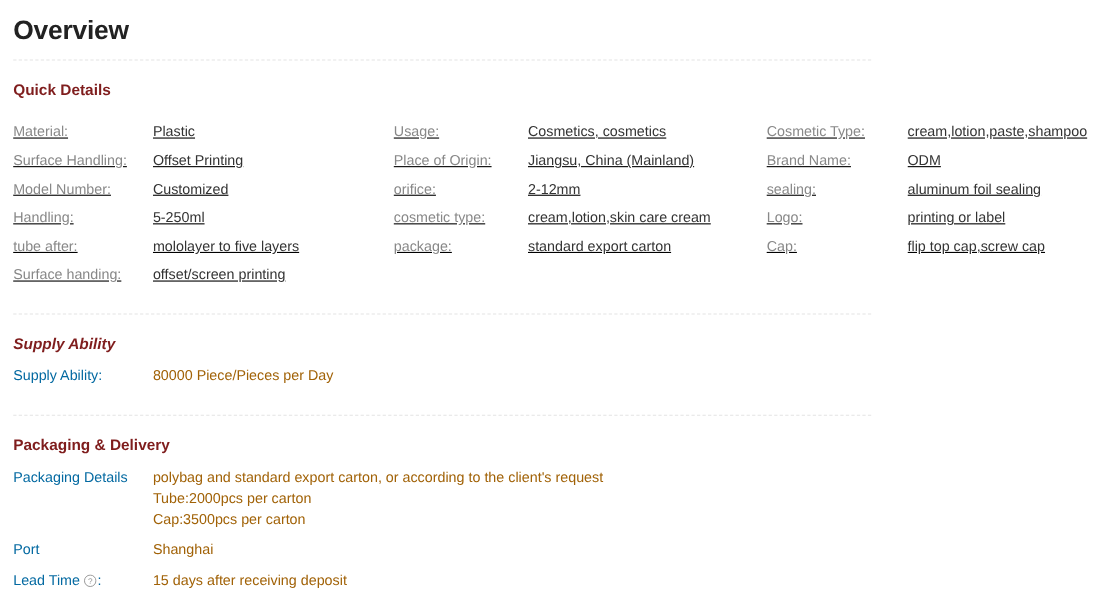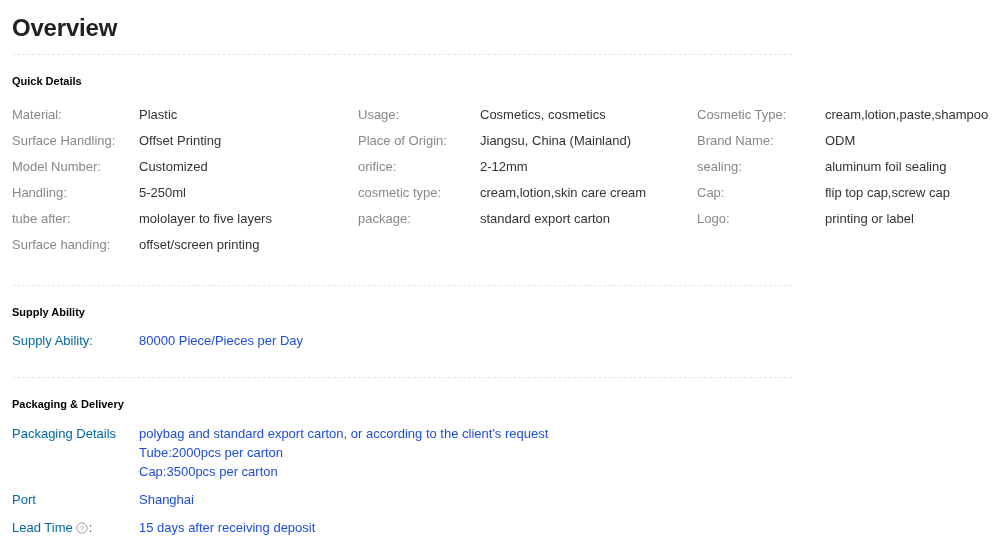--- a/index.html
+++ b/index.html
@@ -37,42 +37,43 @@
     border-top: 1px dashed #e4e4e4;
     margin: 0;
     height: 0;
   }
   .divider-top     { margin-top: 10px; }
   .divider-supply  { margin-top: 28px; }
   .divider-pack    { margin-top: 27px; }
 
   
   .section-heading {
-    font-size: 11px;
+    font-size: 14px;
     font-weight: bold;
-    color: #000000;
+    color: #7f1d1d;
     line-height: 20px;
   }
   .heading-quick   { padding-top: 16px; }
-  .heading-supply  { padding-top: 16px; }
+  .heading-supply  { padding-top: 16px; font-style: italic; }
   .heading-pack    { padding-top: 16px; }
 
   
   .quick-grid {
     display: grid;
     grid-template-columns: 346px 339px 303px;
     padding-top: 10px;
   }
   .quick-col { display: block; }
 
   .detail-row {
     display: flex;
-    align-items: center;
+    align-items: flex-end;
     height: 26px;
     white-space: nowrap;
+    text-decoration: underline;
   }
   .detail-label {
     font-size: 13px;
     color: #888888;
     flex: 0 0 auto;
   }
   .col-1 .detail-label { width: 127px; }
   .col-2 .detail-label { width: 122px; }
   .col-3 .detail-label { width: 128px; }
 
@@ -92,21 +93,21 @@
   .info-label {
     font-size: 13px;
     color: #0369a1;
     width: 127px;
     flex: 0 0 127px;
     line-height: 19px;
     white-space: nowrap;
   }
   .info-value {
     font-size: 13px;
-    color: #1d4ed8;
+    color: #a16207;
     line-height: 19px;
   }
   .info-value .vline { display: block; }
 
   .row-supply { padding-top: 9px; }
   .row-packaging { padding-top: 10px; }
   .row-port { padding-top: 9px; }
   .row-lead { padding-top: 9px; }
 
   
@@ -187,26 +188,26 @@
       </div>
       <div class="detail-row">
         <span class="detail-label">Brand Name:</span>
         <span class="detail-value">ODM</span>
       </div>
       <div class="detail-row">
         <span class="detail-label">sealing:</span>
         <span class="detail-value">aluminum foil sealing</span>
       </div>
       <div class="detail-row">
+        <span class="detail-label">Logo:</span>
+        <span class="detail-value">printing or label</span>
+      </div>
+      <div class="detail-row">
         <span class="detail-label">Cap:</span>
         <span class="detail-value">flip top cap,screw cap</span>
-      </div>
-      <div class="detail-row">
-        <span class="detail-label">Logo:</span>
-        <span class="detail-value">printing or label</span>
       </div>
     </div>
 
   </div>
 
   <hr class="divider divider-supply">
 
   <div class="section-heading heading-supply">Supply Ability</div>
 
   <div class="info-row row-supply">

